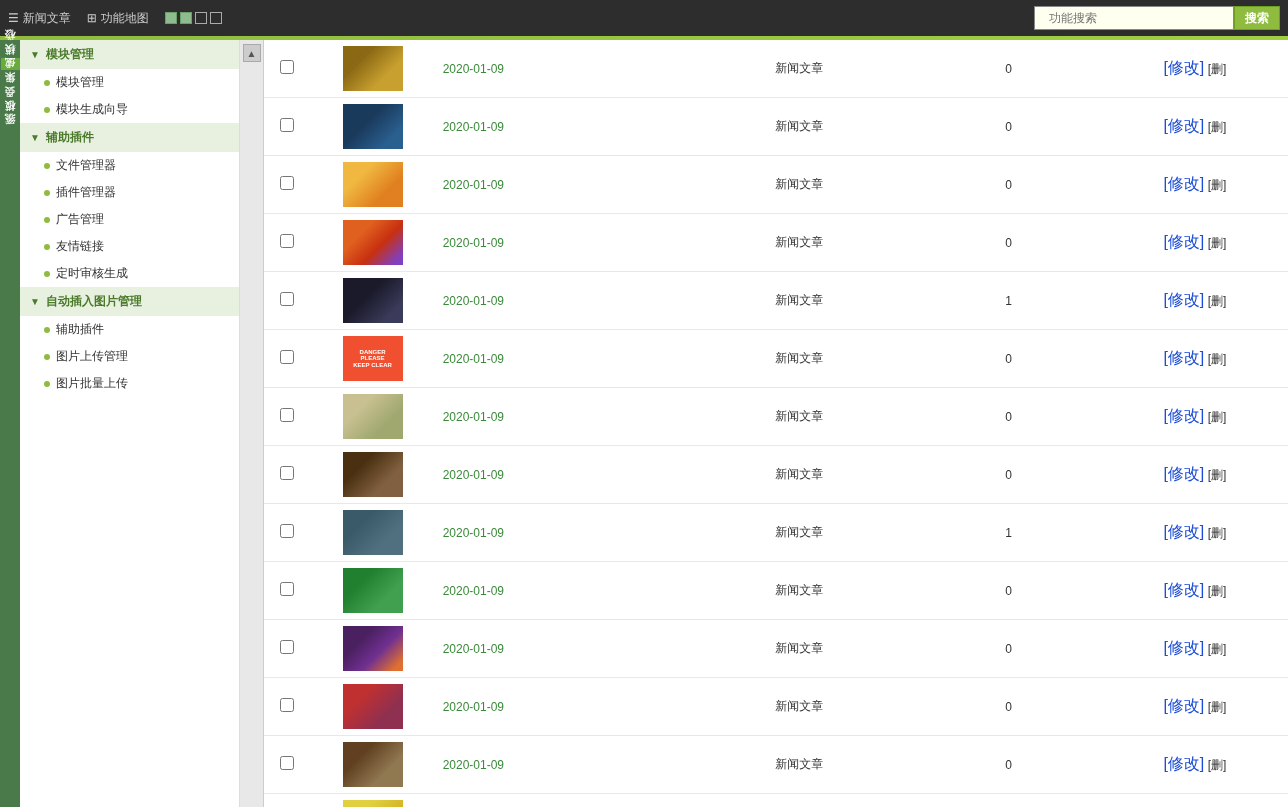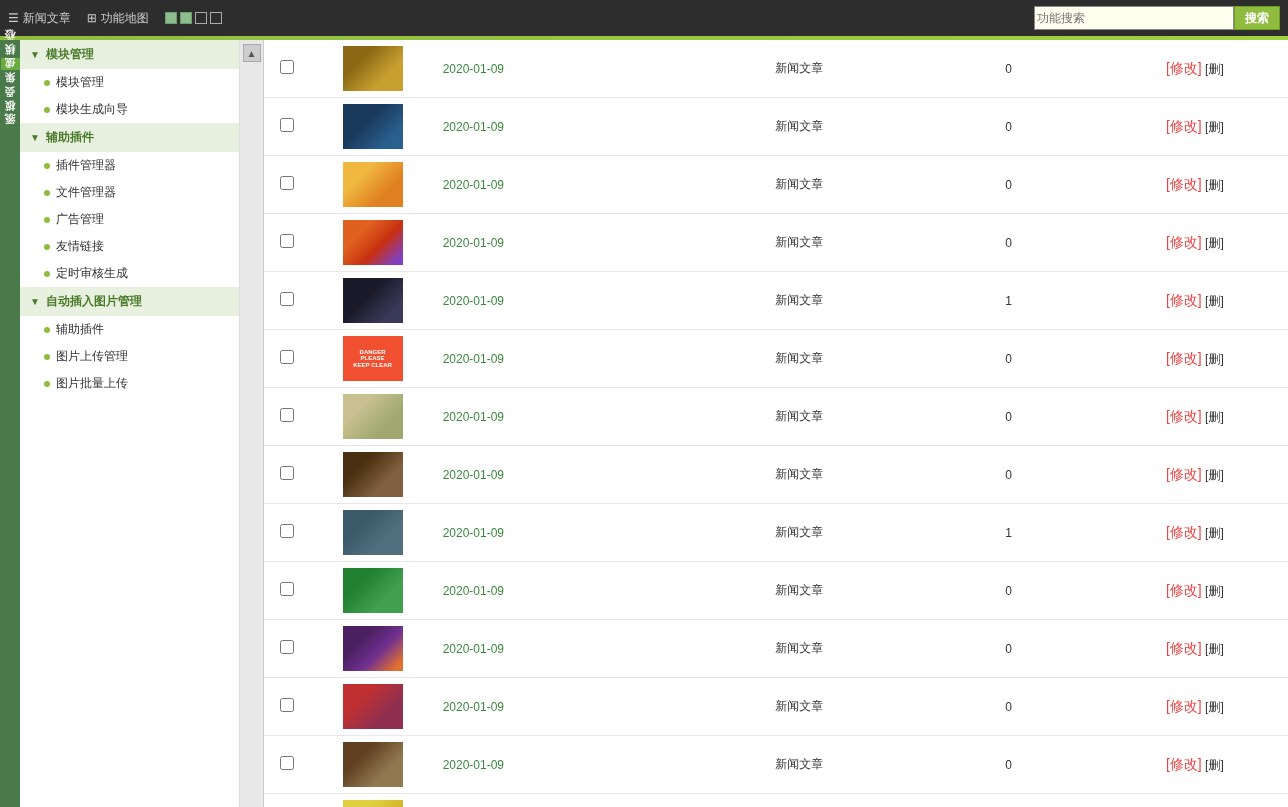--- a/index.html
+++ b/index.html
@@ -40,21 +40,21 @@
       right: 8px;
       display: flex;
       align-items: center;
       gap: 0;
     }
     .search-input {
       width: 200px;
       height: 24px;
       border: 1px solid #888;
       background: #fffff0;
-      padding: 0 2px;
+      padding: 0 14px;
       font-size: 12px;
       outline: none;
     }
     .search-btn {
       height: 24px;
       padding: 0 10px;
       background: #8fbc3f;
       border: 1px solid #6a9f20;
       color: #fff;
       font-size: 12px;
@@ -190,23 +190,23 @@
       align-items: center;
       justify-content: center;
       margin: 0 auto;
       font-size: 10px;
       color: #999;
       overflow: hidden;
       position: relative;
     }
 
     .action-link {
-      color: #ef4444;
-      cursor: pointer;
-      font-size: 14px;
+      color: #1d4ed8;
+      cursor: pointer;
+      font-size: 16px;
     }
     .action-del {
       color: #333;
       cursor: pointer;
       font-size: 12px;
     }
 
     .checkbox-input {
       width: 14px;
       height: 14px;
@@ -299,25 +299,25 @@
       <span class="sidebar-dot"></span>
       <span>模块生成向导</span>
     </div>
 
     <div class="sidebar-section-header">
       <span class="arrow">▼</span>
       <span>辅助插件</span>
     </div>
     <div class="sidebar-item">
       <span class="sidebar-dot"></span>
+      <span>文件管理器</span>
+    </div>
+    <div class="sidebar-item">
+      <span class="sidebar-dot"></span>
       <span>插件管理器</span>
-    </div>
-    <div class="sidebar-item">
-      <span class="sidebar-dot"></span>
-      <span>文件管理器</span>
     </div>
     <div class="sidebar-item">
       <span class="sidebar-dot"></span>
       <span>广告管理</span>
     </div>
     <div class="sidebar-item">
       <span class="sidebar-dot"></span>
       <span>友情链接</span>
     </div>
     <div class="sidebar-item">

